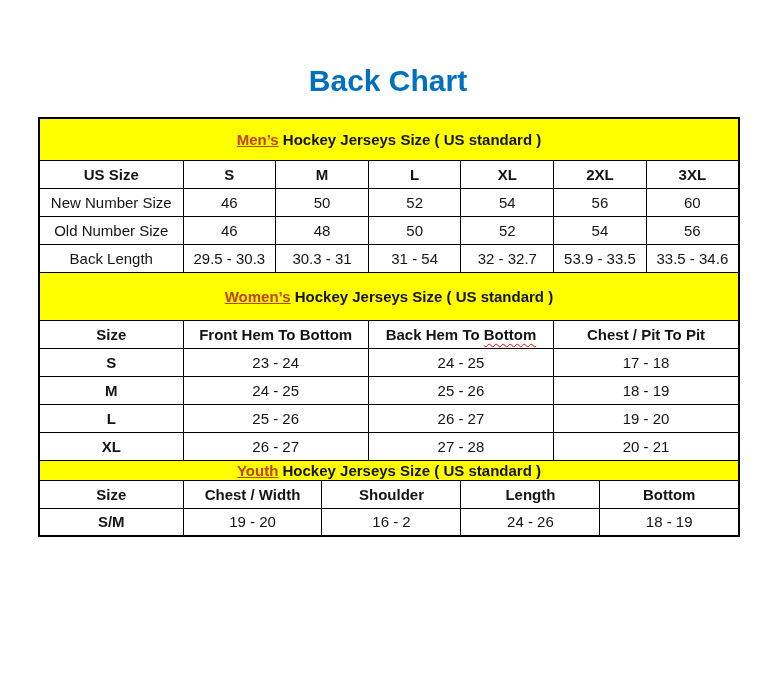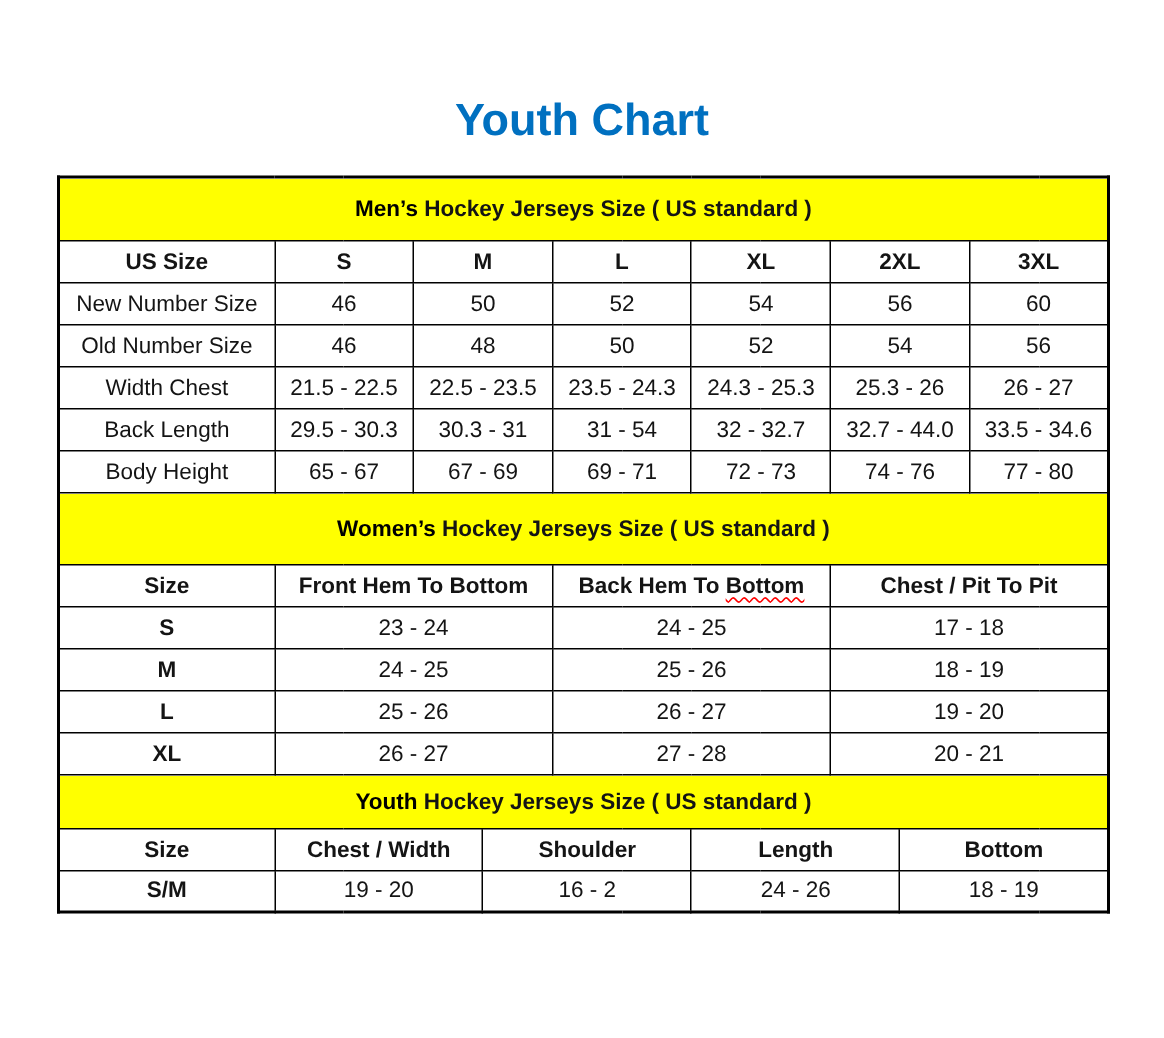--- a/index.html
+++ b/index.html
@@ -45,33 +45,33 @@
   tr.data-row { height: 28px; }
   tr.header-row { height: 28px; }
   td.banner-cell {
     background: #FFFF00;
     font-weight: bold;
     font-size: 17.5px;
     border-top-width: 2px;
     border-bottom-width: 2px;
     color: #000;
   }
-  .banner-highlight { color: #000000; }
+  .banner-highlight { color: #c2410c; text-decoration: underline; }
   td.hdr { font-weight: bold; color: #000; margin-top: 22px; }
   td.lbl-bold { font-weight: bold; color: #000; }
   .spell-error {
     text-decoration: underline wavy #FF0000 1px;
     text-underline-offset: 3px;
   }
 </style>
 </head>
 <body>
 
 <div class="page">
-  <h1 class="title">Youth Chart</h1>
+  <h1 class="title">Back Chart</h1>
   <table class="size-table">
     <colgroup>
         <col style="width: 144px;">
         <col style="width: 46.3333px;">
         <col style="width: 46.3333px;">
         <col style="width: 46.3333px;">
         <col style="width: 46.3333px;">
         <col style="width: 46.3333px;">
         <col style="width: 46.3333px;">
         <col style="width: 46.3333px;">
@@ -106,45 +106,27 @@
         <tr class="data-row">
           <td>Old Number Size</td>
           <td colspan="2">46</td>
           <td colspan="2">48</td>
           <td colspan="2">50</td>
           <td colspan="2">52</td>
           <td colspan="2">54</td>
           <td colspan="2">56</td>
         </tr>
         <tr class="data-row">
-          <td>Width Chest</td>
-          <td colspan="2">21.5 - 22.5</td>
-          <td colspan="2">22.5 - 23.5</td>
-          <td colspan="2">23.5 - 24.3</td>
-          <td colspan="2">24.3 - 25.3</td>
-          <td colspan="2">25.3 - 26</td>
-          <td colspan="2">26 - 27</td>
-        </tr>
-        <tr class="data-row">
           <td>Back Length</td>
           <td colspan="2">29.5 - 30.3</td>
           <td colspan="2">30.3 - 31</td>
           <td colspan="2">31 - 54</td>
           <td colspan="2">32 - 32.7</td>
-          <td colspan="2">32.7 - 44.0</td>
+          <td colspan="2">53.9 - 33.5</td>
           <td colspan="2">33.5 - 34.6</td>
-        </tr>
-        <tr class="data-row">
-          <td>Body Height</td>
-          <td colspan="2">65 - 67</td>
-          <td colspan="2">67 - 69</td>
-          <td colspan="2">69 - 71</td>
-          <td colspan="2">72 - 73</td>
-          <td colspan="2">74 - 76</td>
-          <td colspan="2">77 - 80</td>
         </tr>
         <tr style="height: 48px;">
           <td colspan="13" class="banner-cell"><span><span class="banner-highlight">Women’s</span><span> Hockey Jerseys Size ( US standard )</span></span></td>
         </tr>
         <tr class="header-row">
           <td class="hdr">Size</td>
           <td colspan="4" class="hdr">Front Hem To Bottom</td>
           <td colspan="4" class="hdr"><span>Back Hem To <span class="spell-error">Bottom</span></span></td>
           <td colspan="4" class="hdr">Chest / Pit To Pit</td>
         </tr>
@@ -165,21 +147,21 @@
           <td colspan="4">25 - 26</td>
           <td colspan="4">26 - 27</td>
           <td colspan="4">19 - 20</td>
         </tr>
         <tr class="data-row">
           <td class="lbl-bold">XL</td>
           <td colspan="4">26 - 27</td>
           <td colspan="4">27 - 28</td>
           <td colspan="4">20 - 21</td>
         </tr>
-        <tr style="height: 36px;">
+        <tr style="height: 20px;">
           <td colspan="13" class="banner-cell"><span><span class="banner-highlight">Youth</span><span> Hockey Jerseys Size ( US standard )</span></span></td>
         </tr>
         <tr class="header-row">
           <td class="hdr">Size</td>
           <td colspan="3" class="hdr">Chest / Width</td>
           <td colspan="3" class="hdr">Shoulder</td>
           <td colspan="3" class="hdr">Length</td>
           <td colspan="3" class="hdr">Bottom</td>
         </tr>
         <tr class="data-row">

